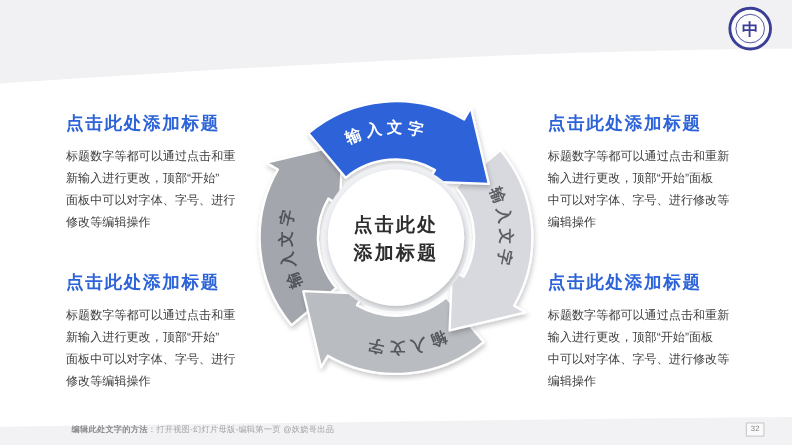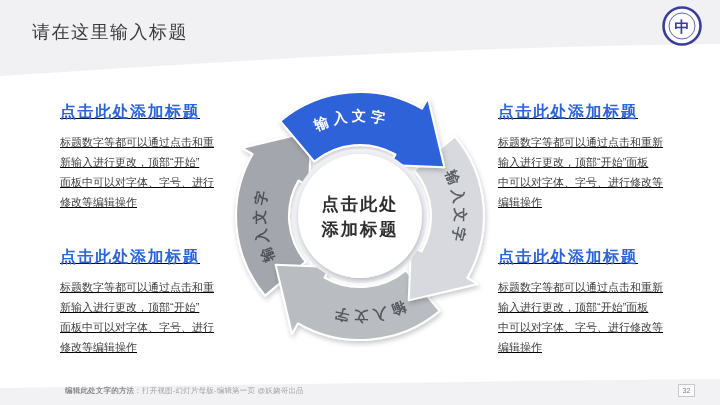--- a/index.html
+++ b/index.html
@@ -2,21 +2,21 @@
 <html><head>
 <meta charset="utf-8">
 <style>
   html,body{margin:0;padding:0;background:#ffffff;}
   .slide{position:relative;width:720px;height:405px;overflow:hidden;background:#ffffff;
          font-family:"Liberation Sans","DejaVu Sans",sans-serif;}
   .band-svg{position:absolute;left:0;top:0;}
   .slide-title{position:absolute;left:32px;top:20px;font-size:18px;color:#3b3b3d;
                letter-spacing:1.5px;font-weight:400;}
   .logo{position:absolute;left:660px;top:5px;width:44px;height:44px;}
-  .block{position:absolute;width:158px;text-decoration:underline;}
+  .block{position:absolute;width:158px;}
   .block.lt{left:60px;top:102px;}
   .block.lb{left:60px;top:247px;}
   .block.rt{left:498px;top:102px;width:172px;}
   .block.rb{left:498px;top:247px;width:172px;}
   .tb-heading{font-size:16px;font-weight:bold;color:#2c63d8;letter-spacing:1.5px;
               margin:0 0 9px 0;white-space:nowrap;}
   .tb-line{font-size:11px;color:#3e3e40;line-height:20px;white-space:nowrap;}
   .diagram{position:absolute;left:228px;top:84px;}
   .arc-label{font-size:14px;font-weight:bold;letter-spacing:4px;}
   .center-title{font-size:17px;font-weight:600;fill:#2e2e30;letter-spacing:2px;}
@@ -30,21 +30,20 @@
 </style>
 </head>
 <body>
 
 <div class="slide">
 
   <svg class="band-svg" width="720" height="100">
     <path d="M0,0 H720 V44 C480,46 240,60 0,76 Z" fill="#f1f1f3"></path>
   </svg>
 
-  <div class="slide-title">请在这里输入标题</div>
 
   <svg class="logo" viewBox="0 0 44 44">
     <circle cx="22" cy="21" r="18.5" fill="#fdfdfe" stroke="#3a3e96" stroke-width="2.6"></circle>
     <circle cx="22" cy="21" r="13" fill="none" stroke="#3a3e96" stroke-width="0.8"></circle>
     <text x="22" y="27" text-anchor="middle" font-size="15" font-weight="bold" fill="#3a3e96">中</text>
   </svg>
 
   <div class="block lt">
     <div class="tb-heading">点击此处添加标题</div>
     <div class="tb-line">标题数字等都可以通过点击和重</div>

